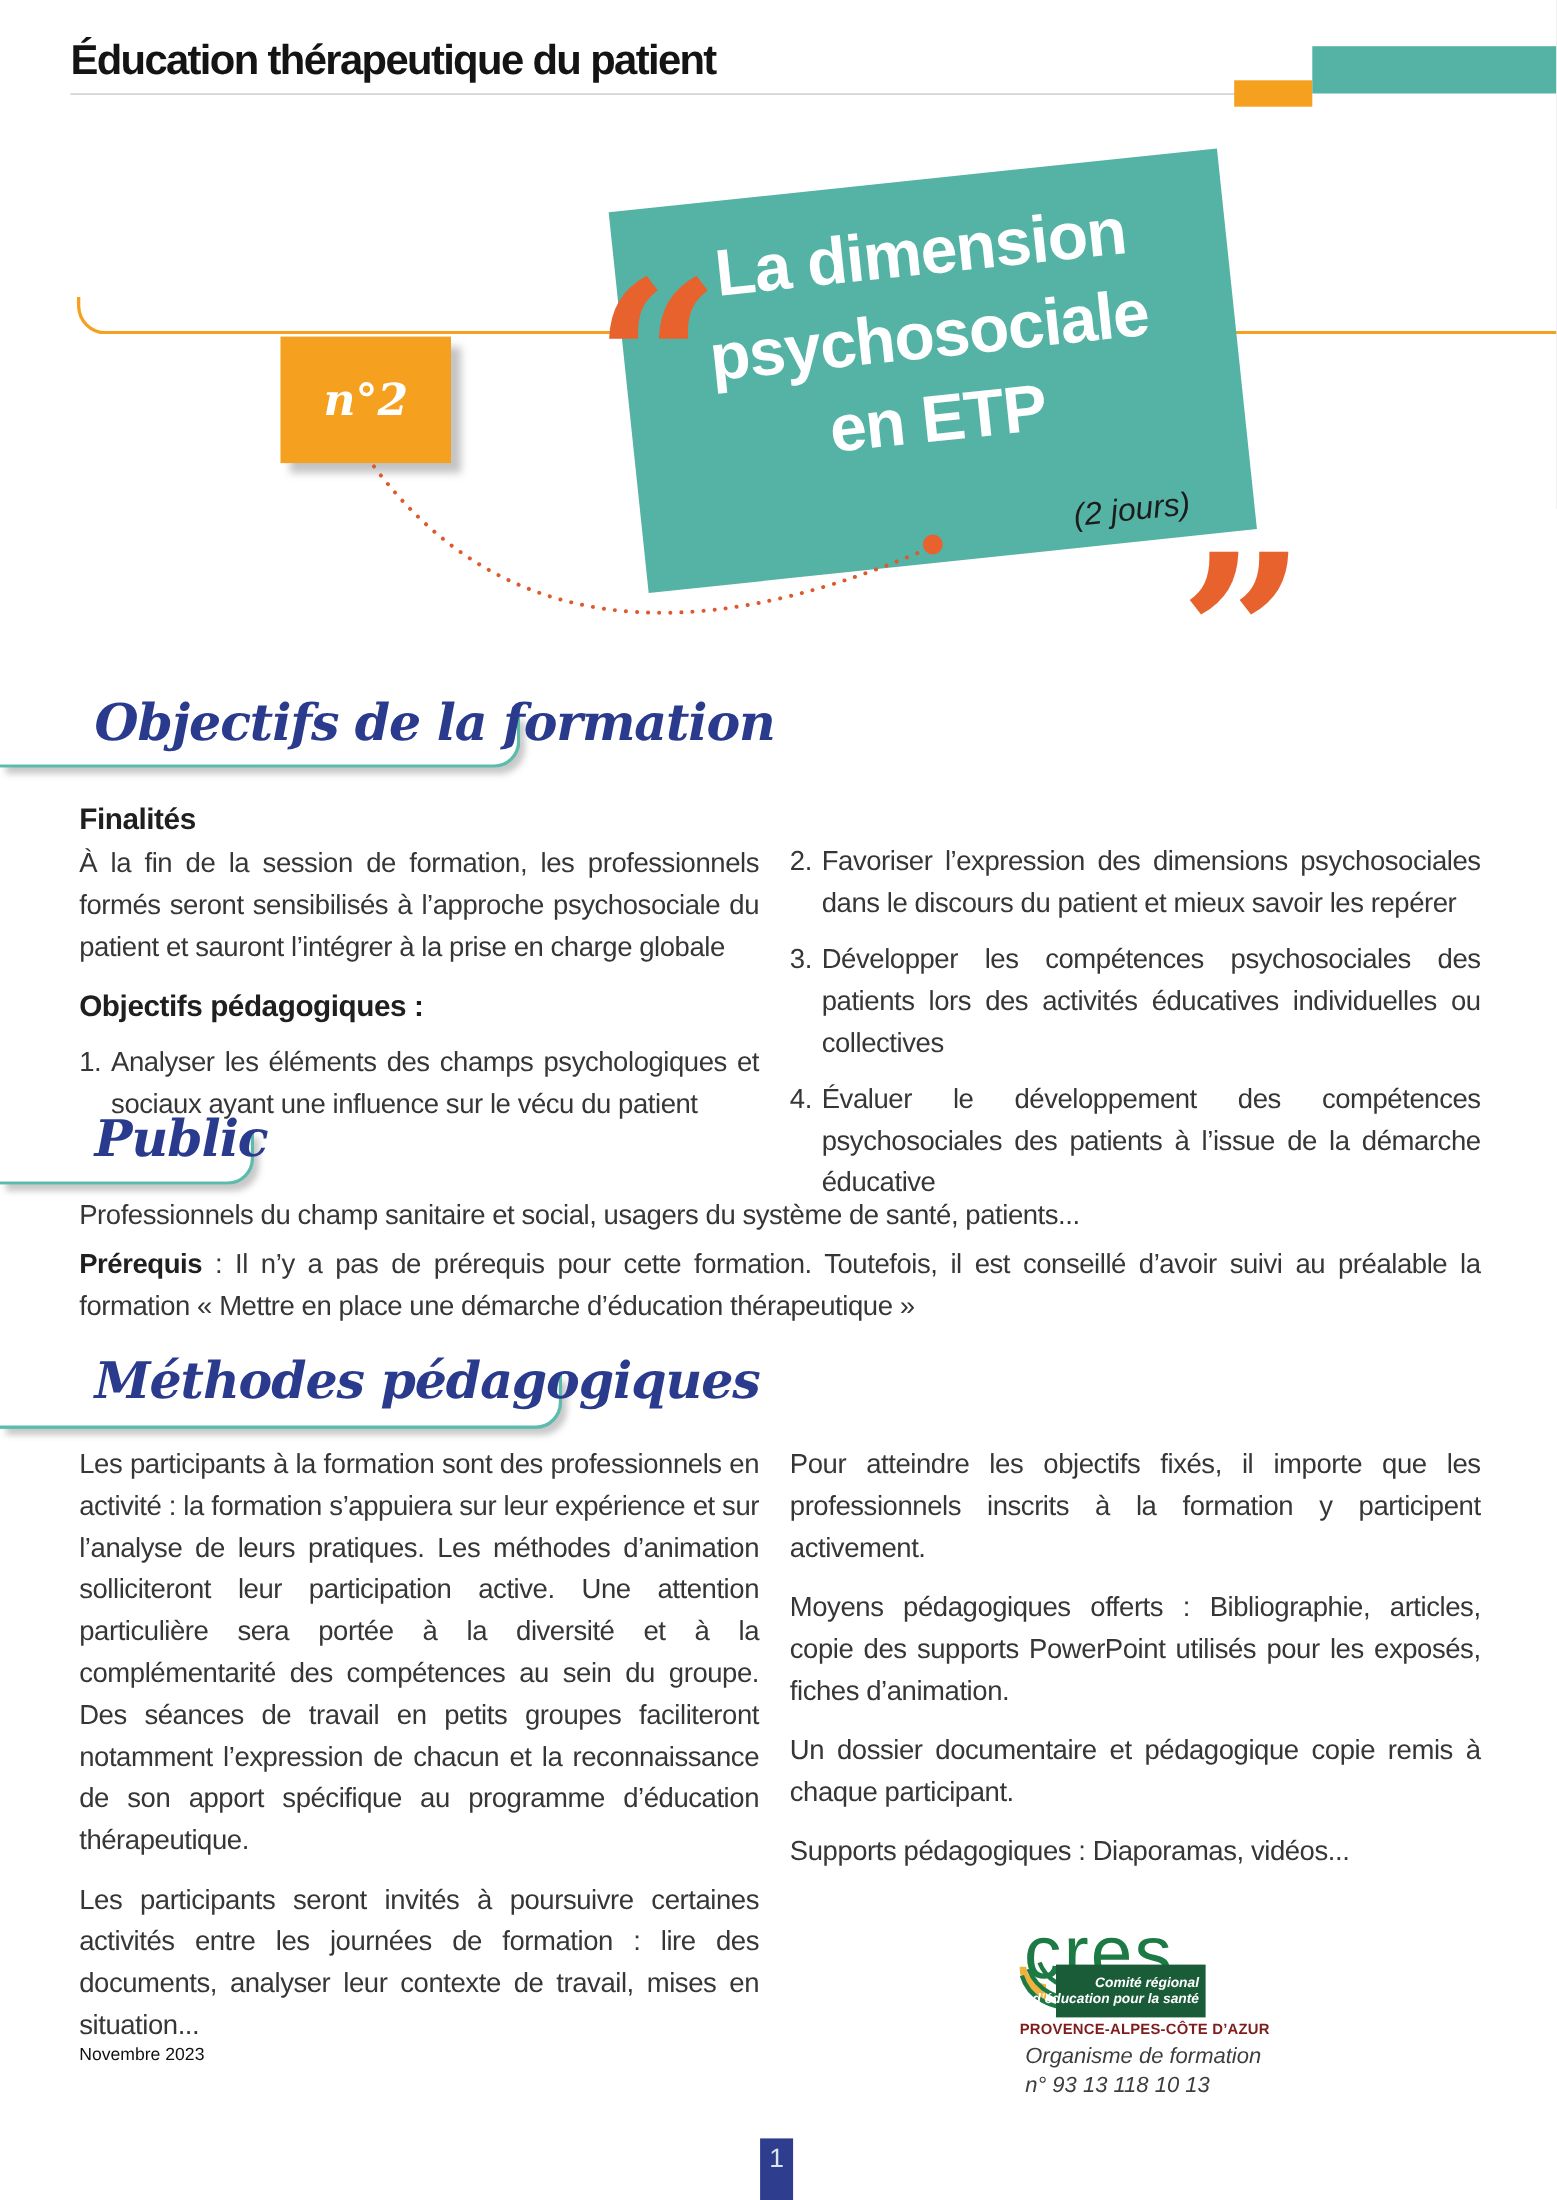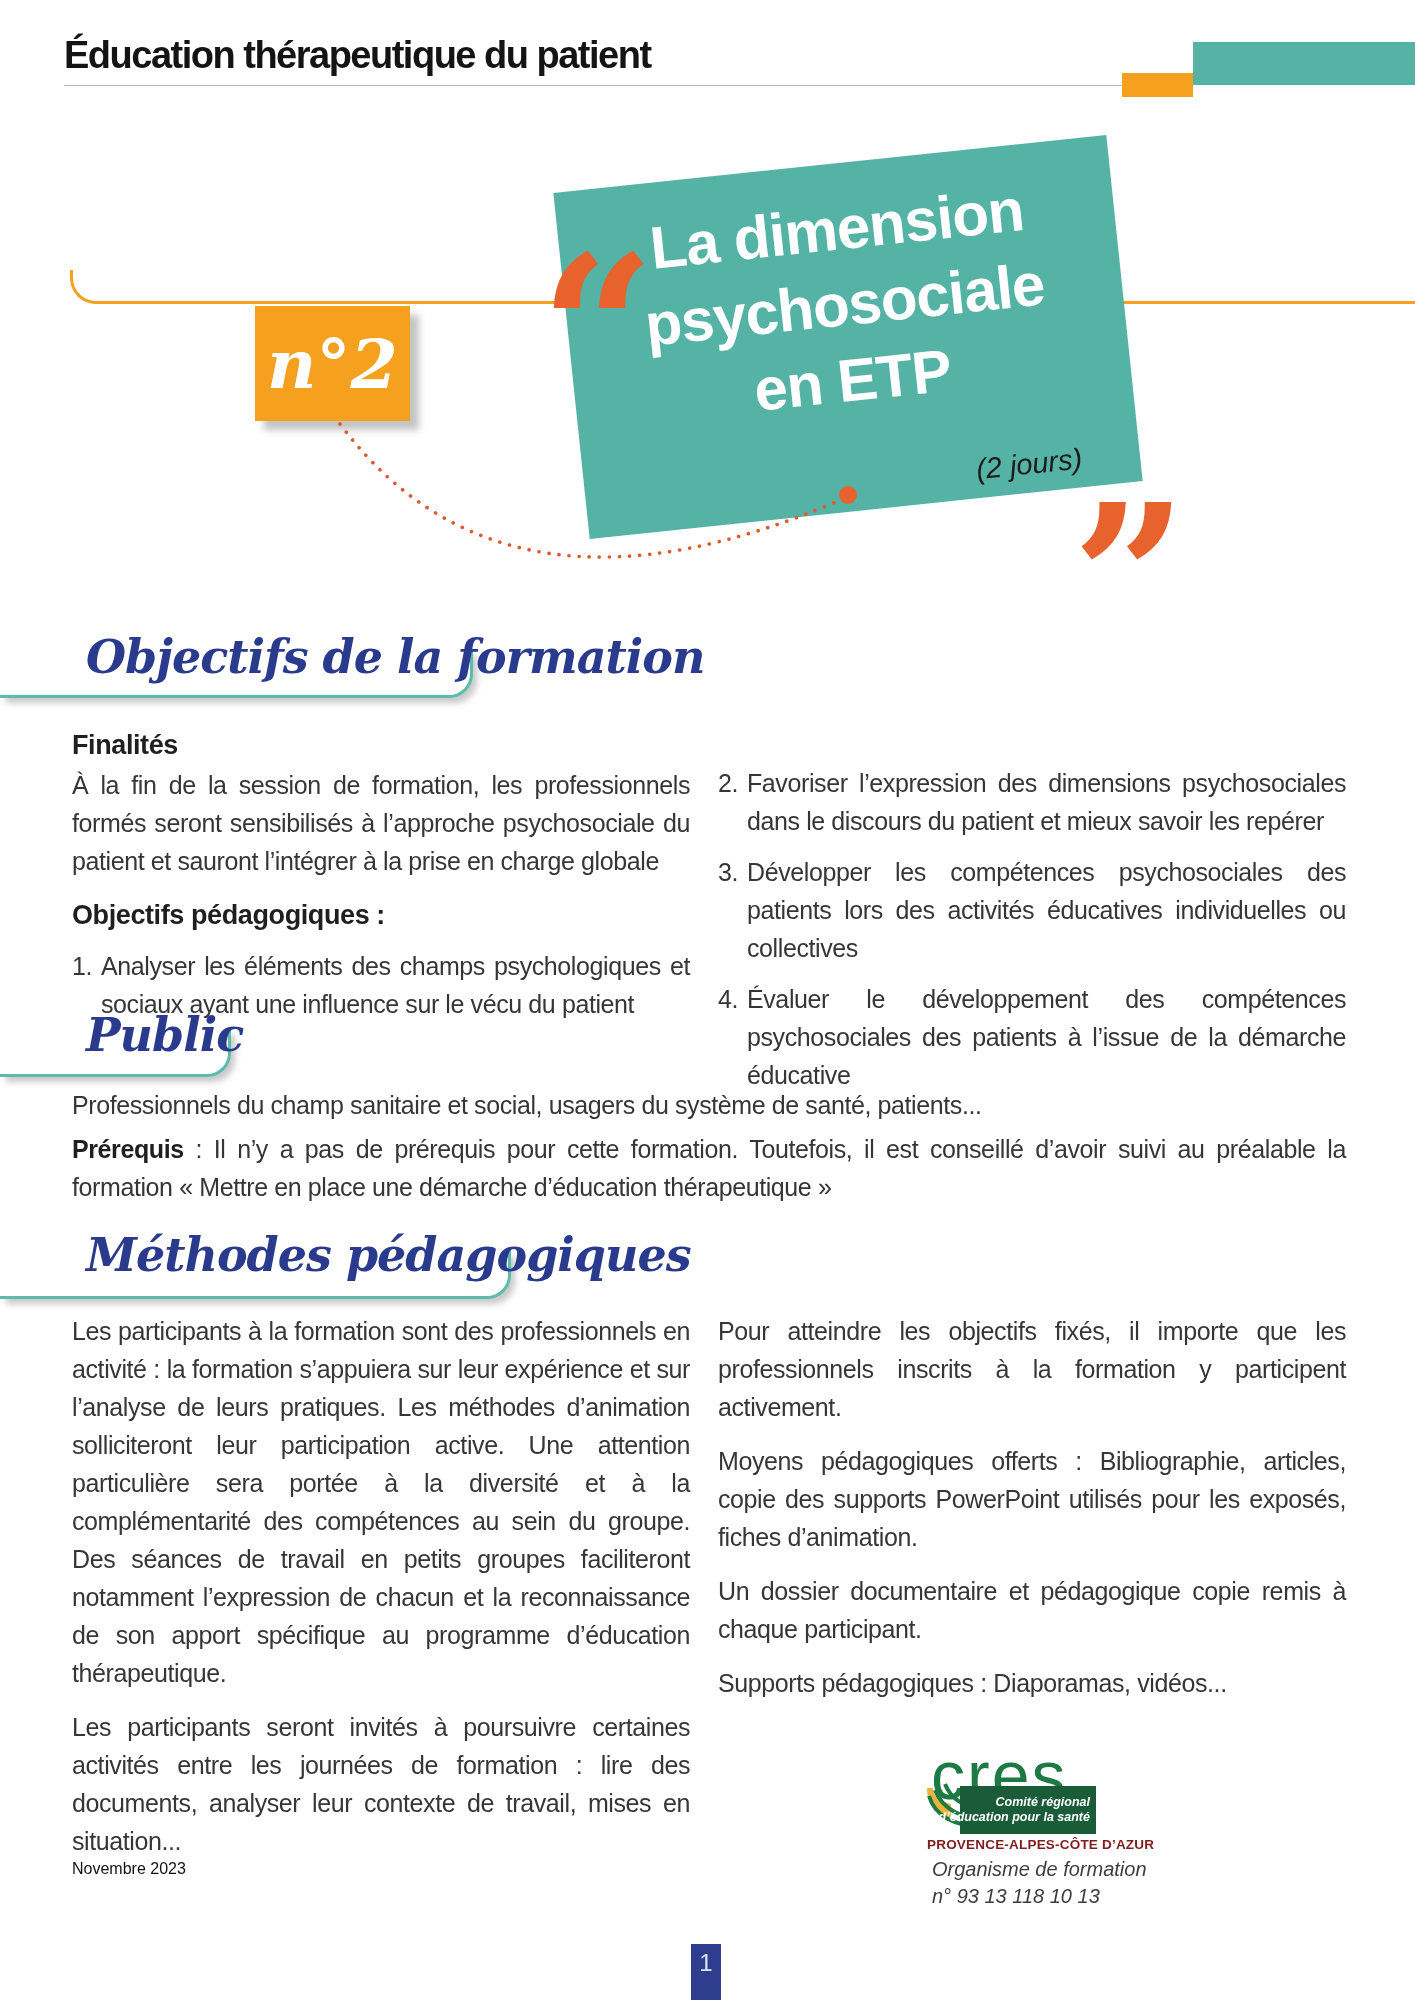--- a/index.html
+++ b/index.html
@@ -22,21 +22,21 @@
   .hero-underline{
     position:absolute;left:70px;top:270px;width:1345px;height:31px;z-index:1;
     border-left:3px solid #f5a01f;border-bottom:3px solid #f5a01f;
     border-bottom-left-radius:26px;
   }
   .hero-num{
     position:absolute;left:255px;top:306px;width:155px;height:115px;background:#f5a01f;
     box-shadow:9px 9px 7px rgba(125,125,125,.45);z-index:2;
     display:flex;align-items:center;justify-content:center;
   }
-  .hero-num span{font-size:68px;color:#ffffff;}
+  .hero-num span{font-size:40px;color:#ffffff;}
   .hero-box{
     position:absolute;left:570px;top:163px;width:556px;height:348px;background:#54b3a5;
     transform:rotate(-6deg);z-index:2;
     display:flex;flex-direction:column;align-items:center;justify-content:flex-start;
     padding-top:28px;box-sizing:border-box;
   }
   .hero-box .t{
     color:#ffffff;font-weight:bold;font-size:60px;line-height:76px;letter-spacing:-1px;
     white-space:nowrap;
   }

